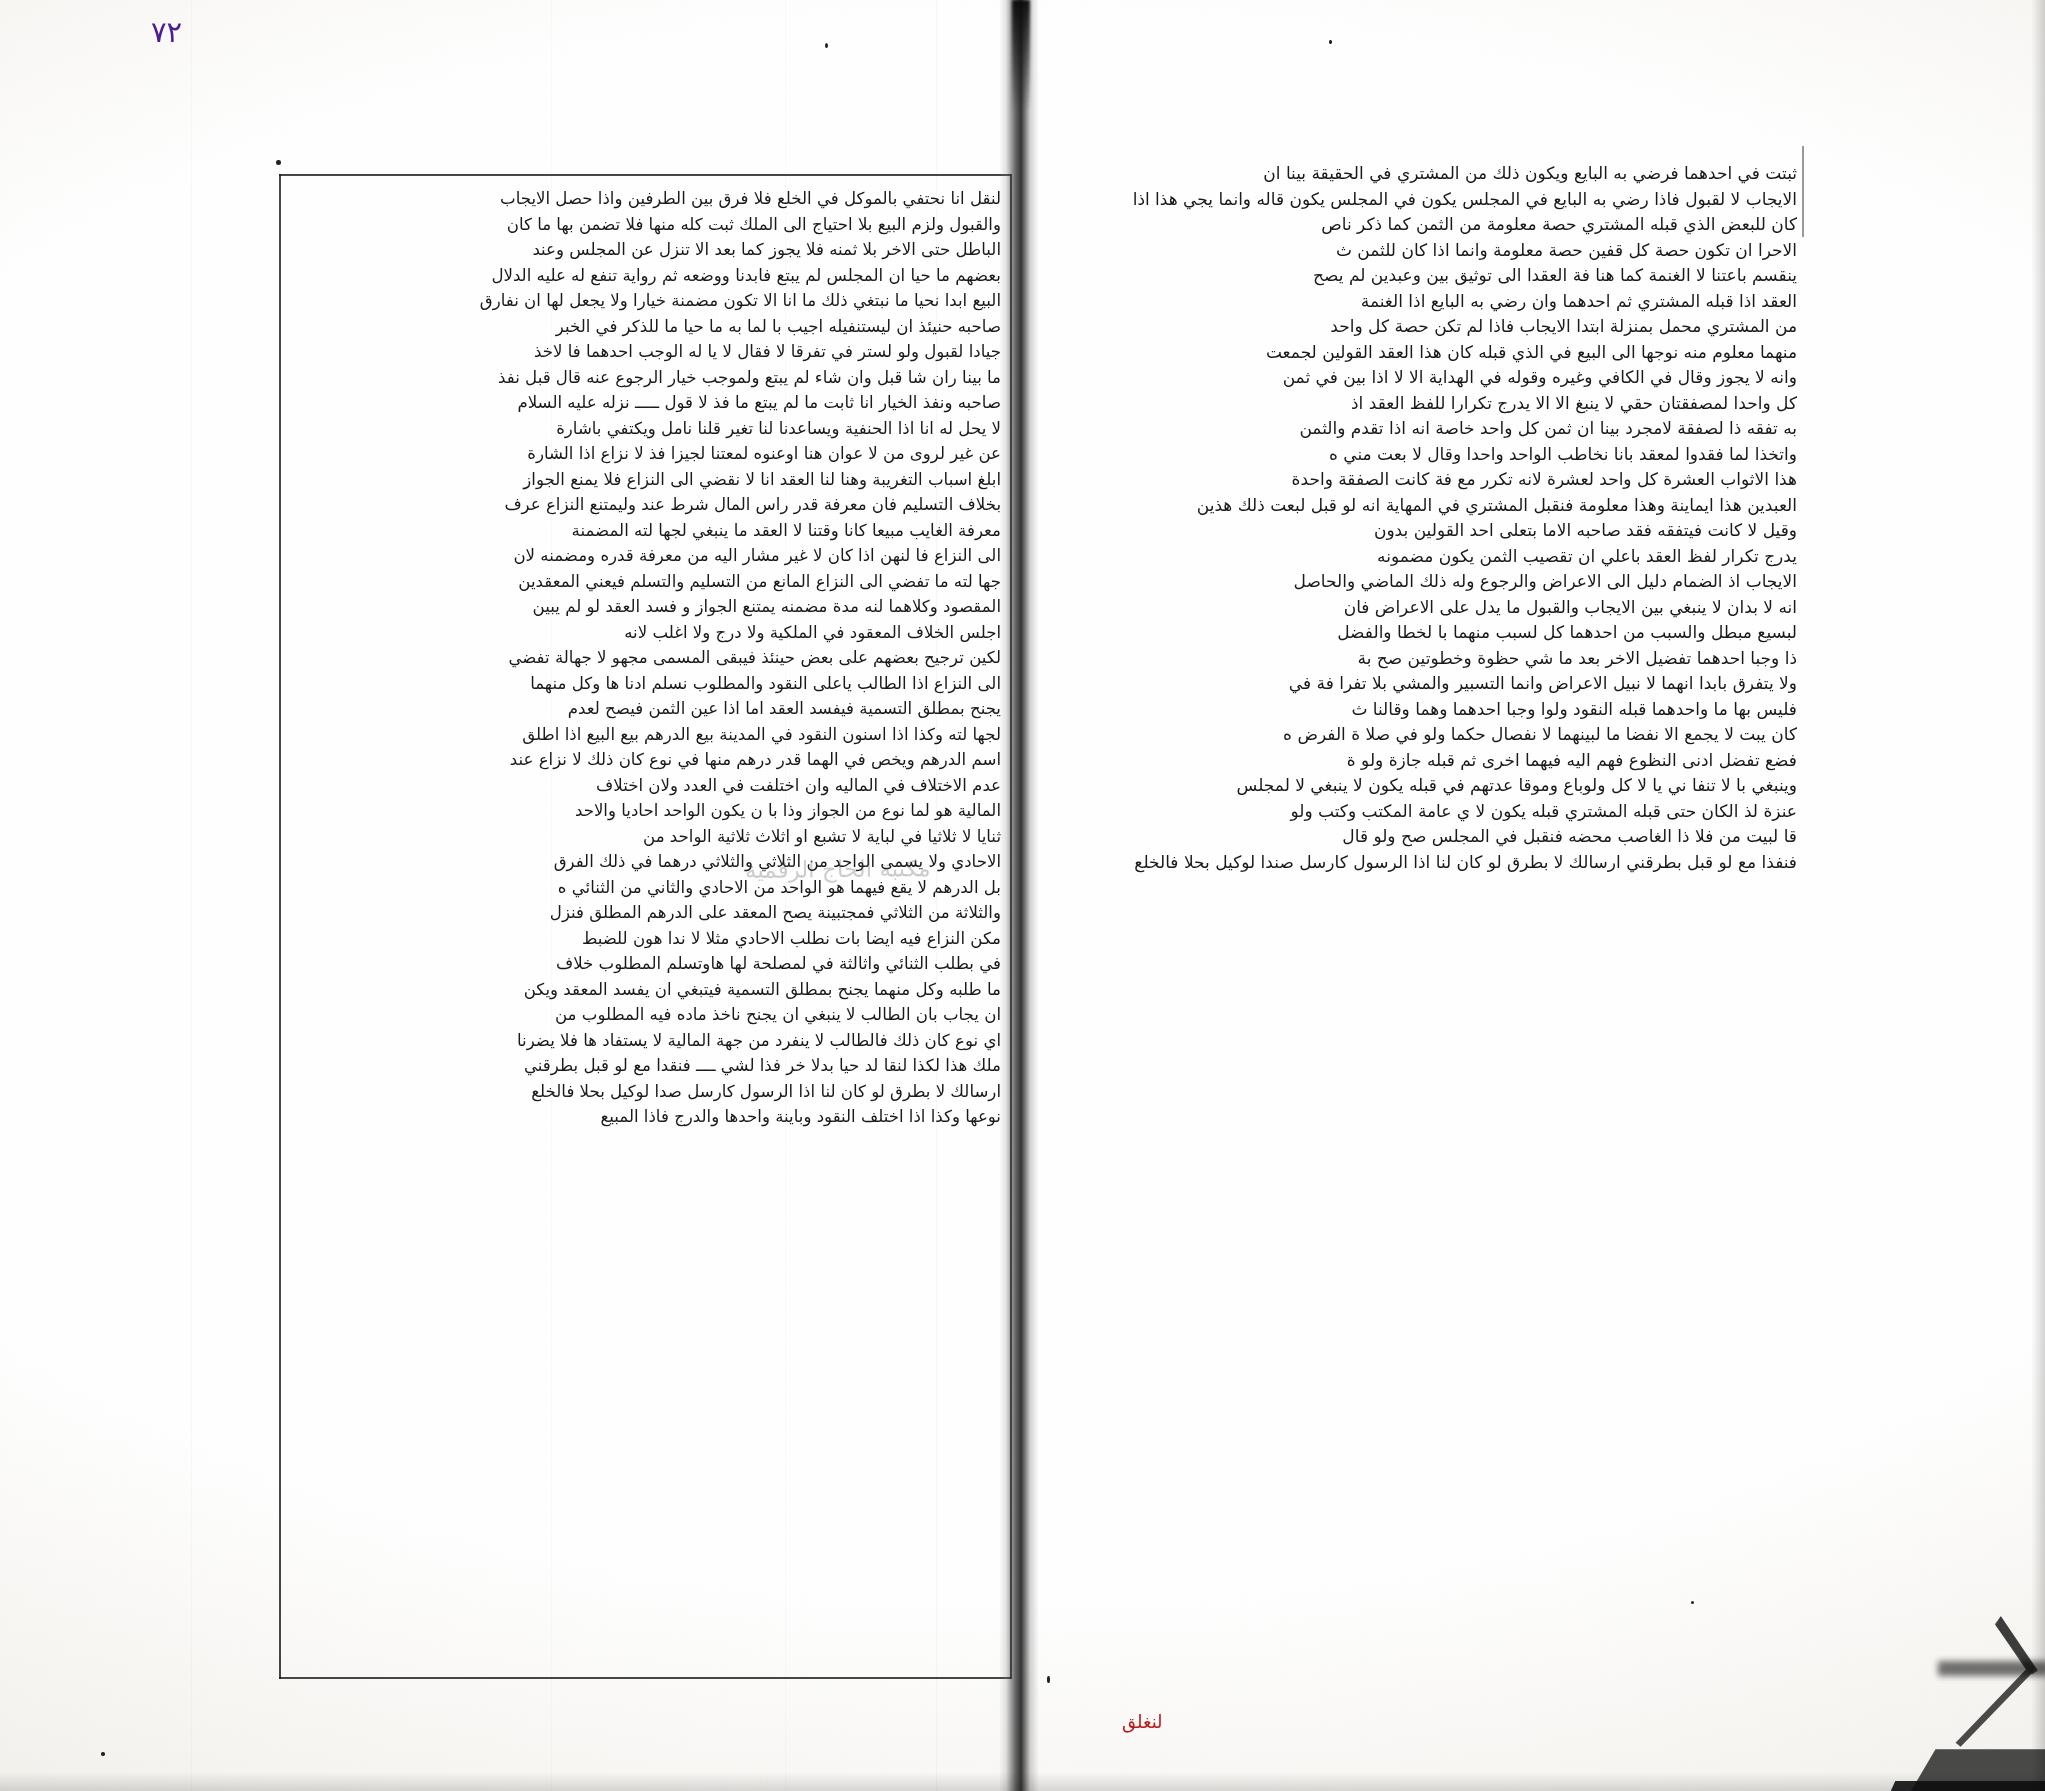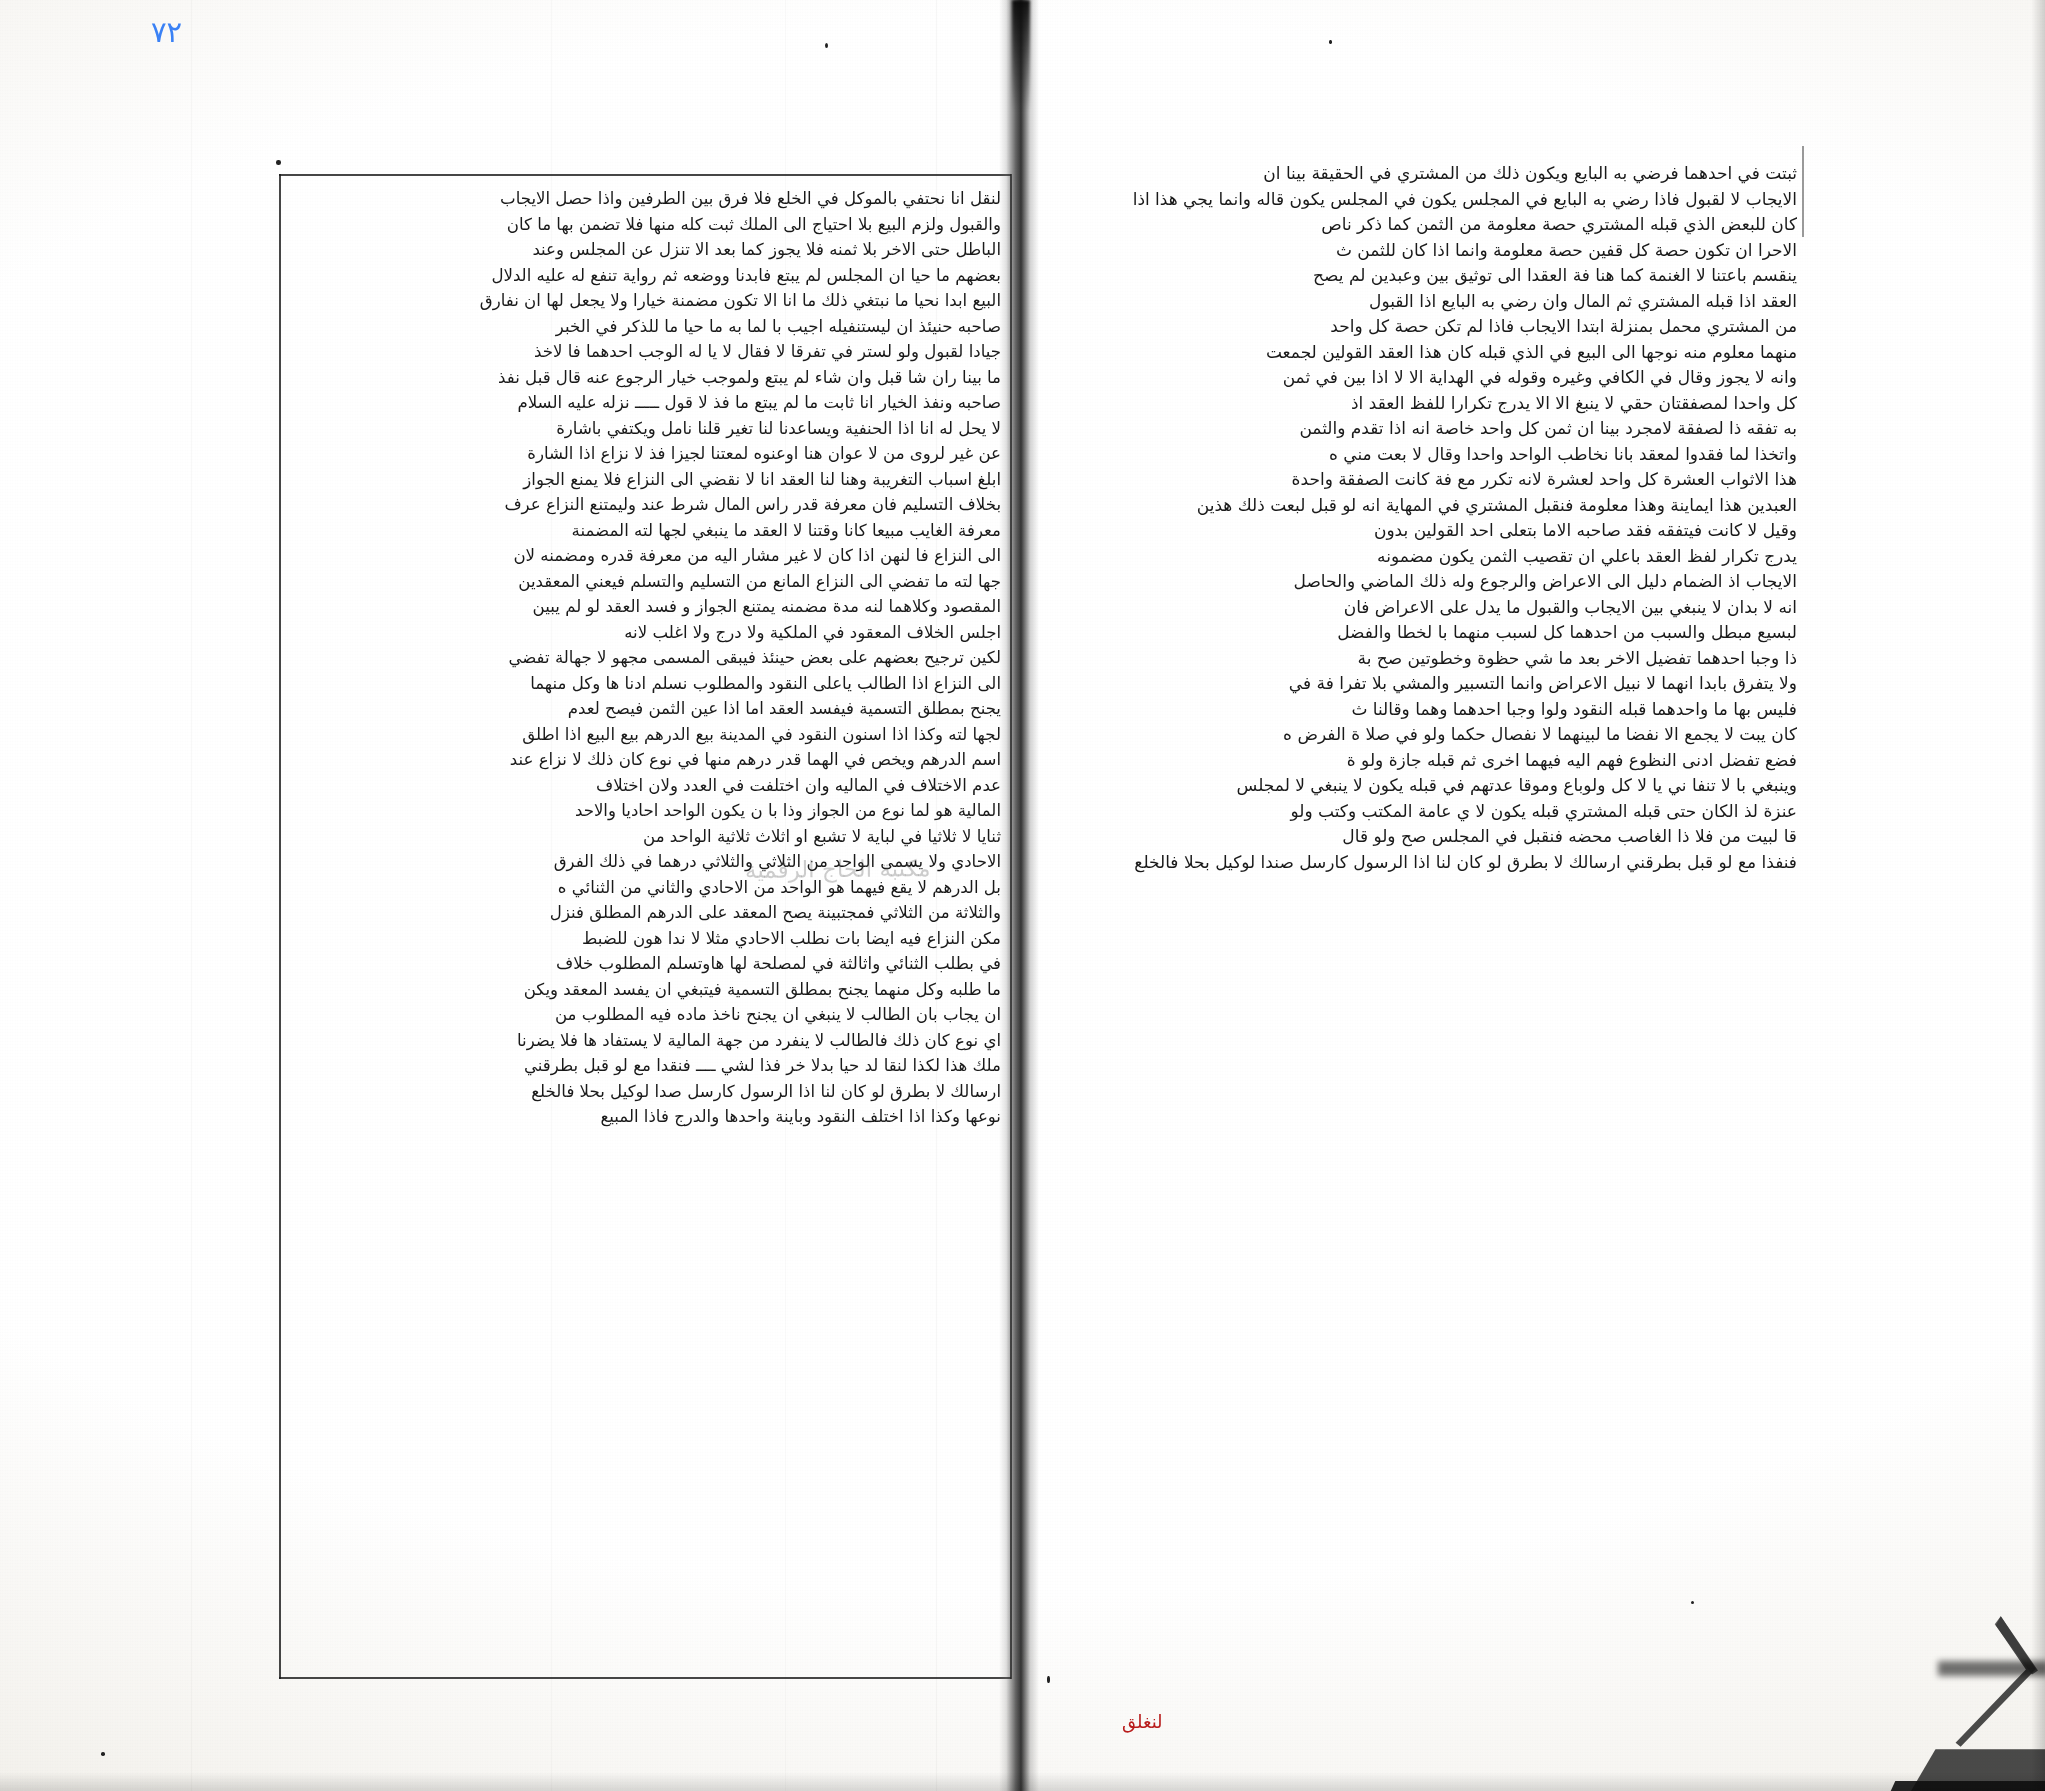--- a/index.html
+++ b/index.html
@@ -117,21 +117,21 @@
     font-size: 17px;
     line-height: 25.5px;
     letter-spacing: -0.2px;
   }
   
   .folio {
     position: absolute;
     left: 151px;
     top: 15px;
     font-size: 29px;
-    color: #3b82f6;
+    color: #4c1d95;
     direction: rtl;
     font-family: "DejaVu Sans", sans-serif;
   }
   
   .catchword {
     position: absolute;
     left: 1122px;
     top: 1711px;
     font-size: 18px;
     color: #b91c1c;
@@ -250,21 +250,21 @@
     <span class="ln">ارسالك لا بطرق لو كان لنا اذا الرسول كارسل صدا لوكيل بحلا فالخلع</span>
     <span class="ln">نوعها وكذا اذا اختلف النقود وباينة واحدها والدرج فاذا المبيع</span>
   </div>
 
   <div class="textblock tb-right">
     <span class="ln">ثبتت في احدهما فرضي به البايع ويكون ذلك من المشتري في الحقيقة بينا ان</span>
     <span class="ln">الايجاب لا لقبول فاذا رضي به البايع في المجلس يكون في المجلس يكون قاله وانما يجي هذا اذا</span>
     <span class="ln">كان للبعض الذي قبله المشتري حصة معلومة من الثمن كما ذكر ناص</span>
     <span class="ln">الاحرا ان تكون حصة كل قفين حصة معلومة وانما اذا كان للثمن ث</span>
     <span class="ln">ينقسم باعتنا لا الغنمة كما هنا فة العقدا الى توثيق بين وعبدين لم يصح</span>
-    <span class="ln">العقد اذا قبله المشتري ثم المال وان رضي به البايع اذا القبول</span>
+    <span class="ln">العقد اذا قبله المشتري ثم احدهما وان رضي به البايع اذا الغنمة</span>
     <span class="ln">من المشتري محمل بمنزلة ابتدا الايجاب فاذا لم تكن حصة كل واحد</span>
     <span class="ln">منهما معلوم منه نوجها الى البيع في الذي قبله كان هذا العقد القولين لجمعت</span>
     <span class="ln">وانه لا يجوز وقال في الكافي وغيره وقوله في الهداية الا لا اذا بين في ثمن</span>
     <span class="ln">كل واحدا لمصفقتان حقي لا ينبغ الا الا يدرج تكرارا للفظ العقد اذ</span>
     <span class="ln">به تفقه ذا لصفقة لامجرد بينا ان ثمن كل واحد خاصة انه اذا تقدم والثمن</span>
     <span class="ln">واتخذا لما فقدوا لمعقد بانا نخاطب الواحد واحدا وقال لا بعت مني ه</span>
     <span class="ln">هذا الاثواب العشرة كل واحد لعشرة لانه تكرر مع فة كانت الصفقة واحدة</span>
     <span class="ln">العبدين هذا ايماينة وهذا معلومة فنقبل المشتري في المهاية انه لو قبل لبعت ذلك هذين</span>
     <span class="ln">وقيل لا كانت فيتفقه فقد صاحبه الاما بتعلى احد القولين بدون</span>
     <span class="ln">يدرج تكرار لفظ العقد باعلي ان تقصيب الثمن يكون مضمونه</span>

